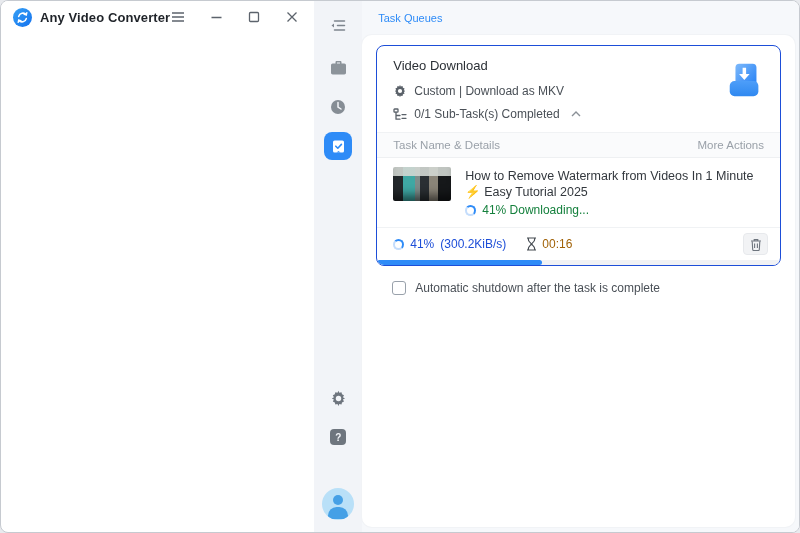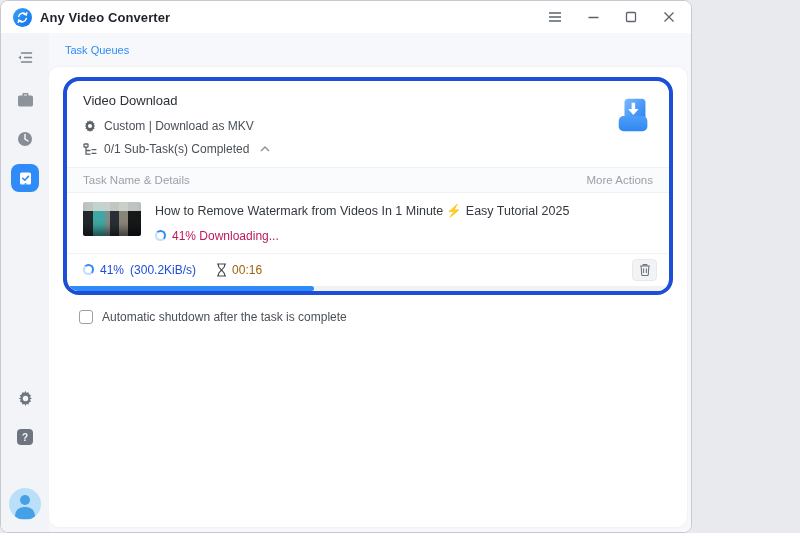--- a/index.html
+++ b/index.html
@@ -1,17 +1,17 @@
 <!DOCTYPE html>
 <html><head>
 <meta charset="utf-8">
 <style>
   * { margin:0; padding:0; box-sizing:border-box; }
   html,body { width:800px; height:533px; font-family:"Liberation Sans", sans-serif; background:#e8eaee; }
-  .window { width:692px; height:533px; background:#fff; border:1px solid #c6cad0; border-radius:8px; overflow:hidden; display:flex; flex-direction:column; }
+  .window { width:800px; height:533px; background:#fff; border:1px solid #c6cad0; border-radius:8px; overflow:hidden; display:flex; flex-direction:row; }
 
   
   .titlebar { height:32px; display:flex; align-items:center; padding:0 14px 0 12px; background:#fff; flex:0 0 auto; }
   .logo { width:19px; height:19px; border-radius:50%; background:linear-gradient(135deg,#36a0f5,#1472ee); display:flex; align-items:center; justify-content:center; margin-right:8px; }
   .app-title { font-size:13px; font-weight:bold; color:#1f2329; letter-spacing:.1px; }
   .win-controls { margin-left:auto; display:flex; align-items:center; gap:22px; }
   .win-btn { width:16px; height:16px; display:flex; align-items:center; justify-content:center; color:#5c636c; cursor:pointer; }
 
   
   .body-row { flex:1; display:flex; min-height:0; }
@@ -24,37 +24,37 @@
   .avatar .head { position:absolute; left:50%; top:7px; width:10px; height:10px; margin-left:-5px; border-radius:50%; background:#45a0e6; }
   .avatar .shoulders { position:absolute; left:50%; top:19px; width:20px; height:12px; margin-left:-10px; border-radius:10px 10px 4px 4px; background:#45a0e6; }
 
   .main { flex:1; display:flex; flex-direction:column; background:#f6f8fb; min-width:0; }
   .tabbar { height:34px; display:flex; align-items:center; padding-left:8px; flex:0 0 auto; }
   .tab-active { font-size:11px; color:#2e8bf7; cursor:pointer; padding:4px 8px; }
 
   .panel { flex:1; background:#fff; border-radius:10px; margin:0 4px 5px 0; box-shadow:0 0 0 1px #f1f3f6; padding:10px 14px 0; display:flex; flex-direction:column; min-height:0; }
 
   
-  .card { border:4px solid #1d4ed8; border-radius:16px; overflow:hidden; position:relative; background:#fff; flex:0 0 auto; }
+  .card { border:1px solid #1d4ed8; border-radius:8px; overflow:hidden; position:relative; background:#fff; flex:0 0 auto; }
   .card-head { padding:12px 16px 2px; position:relative; }
   .group-title { font-size:13px; color:#2b3036; margin-bottom:11px; }
   .meta-row { display:flex; align-items:center; gap:7px; font-size:12px; color:#4a5057; margin-bottom:9px; cursor:default; }
   .meta-row.collapser { cursor:pointer; }
   .dl-badge { position:absolute; top:14px; right:14px; width:42px; height:42px; }
 
   .table-head { display:flex; justify-content:space-between; align-items:center; background:#fafbfc; border-top:1px solid #f0f2f4; border-bottom:1px solid #eef0f2; padding:6px 16px; font-size:11.5px; color:#9aa1a9; }
 
   .task-row { display:flex; align-items:flex-start; gap:14px; padding:9px 16px 10px; }
   .thumb { width:58px; height:34px; border-radius:2px; flex:0 0 auto; background:
       linear-gradient(180deg, rgba(210,215,210,.9) 0 26%, rgba(40,45,48,0) 26%),
       linear-gradient(90deg, #23282b 0 18%, #3fa8a4 18% 38%, #7e8c8a 38% 46%, #2a2f33 46% 62%, #8a8478 62% 78%, #16181a 78%);
     background-color:#1d2124; box-shadow:inset 0 -12px 10px -6px rgba(0,0,0,.55); }
   .task-info { flex:1; min-width:0; }
   .task-title { font-size:12.5px; color:#33383e; line-height:1.25; margin-top:2px; }
-  .task-status { display:flex; align-items:center; gap:6px; margin-top:9px; font-size:12px; color:#be185d; }
+  .task-status { display:flex; align-items:center; gap:6px; margin-top:3px; font-size:12px; color:#15803d; }
 
   .progress-row { display:flex; align-items:center; gap:6px; border-top:1px solid #f0f2f4; padding:5px 12px 5px 16px; font-size:12px; }
   .blue-txt { color:#1d4ed8; }
   .time-chunk { display:flex; align-items:center; gap:5px; color:#a16207; margin-left:14px; }
   .spacer { flex:1; }
   .trash-btn { width:25px; height:22px; background:#f2f3f5; border:1px solid #e7e9ec; border-radius:4px; display:flex; align-items:center; justify-content:center; cursor:pointer; }
 
   .spinner { width:11px; height:11px; border-radius:50%; border:2px solid #c4ddfc; border-top-color:#2e8bf7; border-right-color:#2e8bf7; display:inline-block; flex:0 0 auto; }
 
   .progress-track { height:5px; background:#f1f2f4; border-radius:3px; overflow:hidden; }

